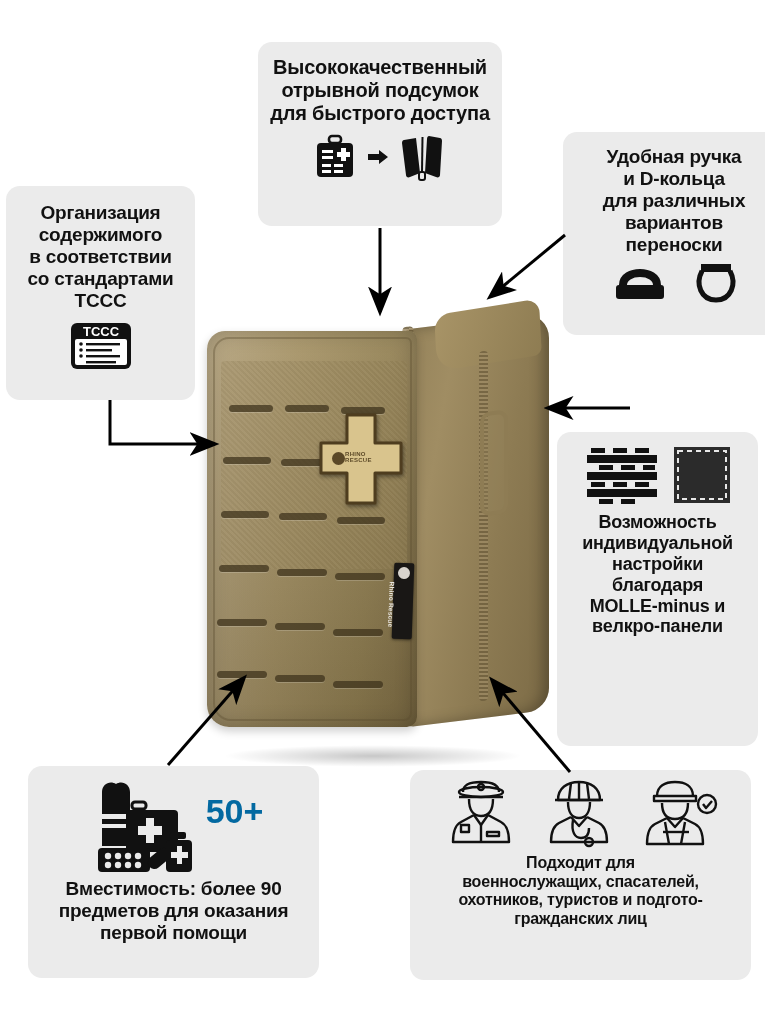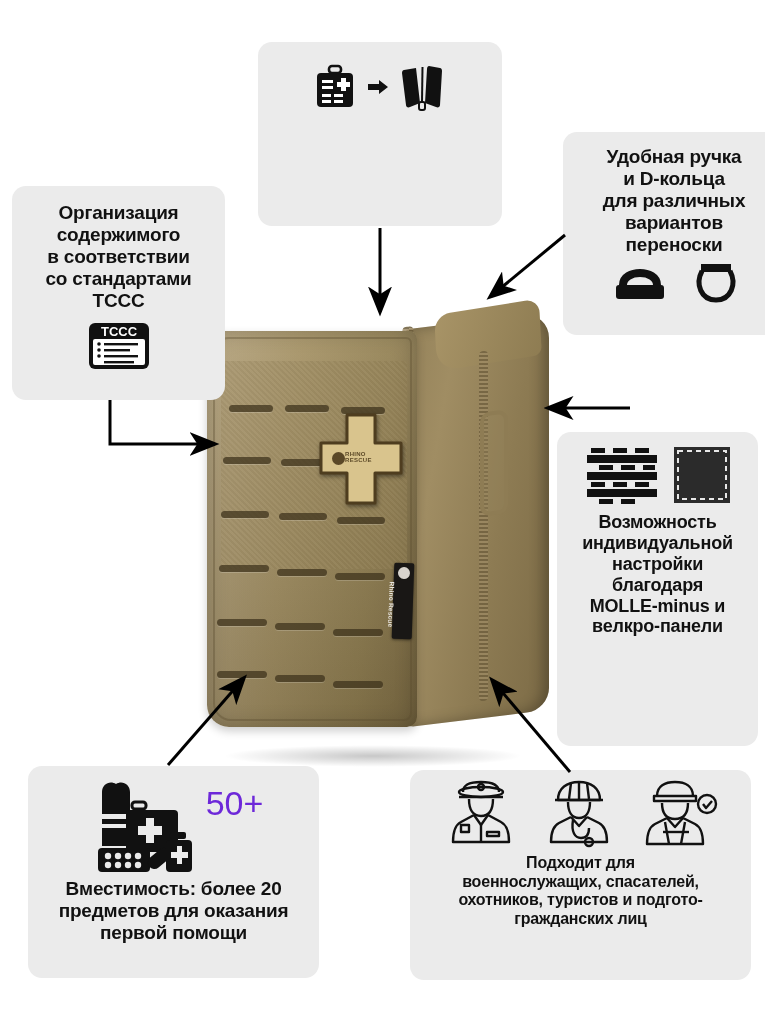--- a/index.html
+++ b/index.html
@@ -44,21 +44,21 @@
     display: flex;
     align-items: center;
     justify-content: center;
     gap: 10px;
   }
 
   
   #card-teardown { left: 258px; top: 42px;  width: 244px; height: 184px; padding: 14px 10px 8px; }
   #card-teardown .txt { font-size: 20px; }
 
-  #card-tccc    { left: 6px;   top: 186px; width: 213px; height: 214px; padding: 16px 10px 8px; margin-left: 6px; }
+  #card-tccc    { left: 6px;   top: 186px; width: 189px; height: 214px; padding: 16px 10px 8px; }
   #card-tccc .txt { font-size: 19px; }
 
   #card-handle  { left: 537px; top: 132px; width: 222px; height: 203px; padding: 14px 10px 8px; margin-left: 26px; }
   #card-handle .txt { font-size: 19px; }
 
   #card-molle   { left: 557px; top: 432px; width: 201px; height: 314px; padding: 12px 8px 8px; }
   #card-molle .txt { font-size: 18px; margin-top: 8px; }
 
   #card-capacity { left: 28px; top: 766px; width: 291px; height: 212px; padding: 8px 8px 10px; }
   #card-capacity .txt { font-size: 19px; margin-top: 4px; }
@@ -327,20 +327,23 @@
       <div class="brand-tag">
         <div class="tag-dot"></div>
         <div class="tag-text">Rhino Rescue</div>
       </div>
 
       <div class="shadow-floor"></div>
     </div>
   </div>
 
   <div class="card" id="card-teardown">
+    <div class="txt">Высококачественный
+отрывной подсумок
+для быстрого доступа</div>
     <div class="icons" style="margin-top:6px;">
       <svg width="46" height="46" viewBox="0 0 46 46">
         <rect x="17" y="2" width="12" height="7" rx="3" fill="none" stroke="#111" stroke-width="2.6"></rect>
         <rect x="5" y="9" width="36" height="34" rx="4" fill="#111"></rect>
         <rect x="10" y="16" width="11" height="3" fill="#fff"></rect>
         <rect x="10" y="22" width="11" height="3" fill="#fff"></rect>
         <path d="M29,14 h5 v4 h4 v5 h-4 v4 h-5 v-4 h-4 v-5 h4 Z" fill="#fff"></path>
         <rect x="10" y="30" width="9" height="3" fill="#fff"></rect>
         <rect x="22" y="30" width="9" height="3" fill="#fff"></rect>
         <rect x="10" y="36" width="9" height="3" fill="#fff"></rect>
@@ -450,23 +453,23 @@
         <circle cx="34" cy="91" r="3.2" fill="#ebebeb"></circle>
         <circle cx="44" cy="91" r="3.2" fill="#ebebeb"></circle>
         <circle cx="54" cy="91" r="3.2" fill="#ebebeb"></circle>
 
         <rect x="62" y="78" width="26" height="13" rx="6.5" fill="#111" transform="rotate(-40 75 84)"></rect>
 
         <rect x="86" y="58" width="16" height="7" rx="2" fill="#111"></rect>
         <rect x="82" y="66" width="26" height="32" rx="4" fill="#111"></rect>
         <path d="M93,72 h5 v6 h6 v6 h-6 v6 h-5 v-6 h-6 v-6 h6 Z" fill="#ebebeb"></path>
       </svg>
-      <div style="font-size:34px; font-weight:normal; color:#6d28d9; margin-top:10px;">50+</div>
-    </div>
-    <div class="txt">Вместимость: более 20
+      <div style="font-size:34px; font-weight:bold; color:#0369a1; margin-top:18px;">50+</div>
+    </div>
+    <div class="txt">Вместимость: более 90
 предметов для оказания
 первой помощи</div>
   </div>
 
   <div class="card" id="card-audience">
     <div class="icons" style="gap:22px;">
 
       <svg width="76" height="72" viewBox="0 0 76 72">
         <g fill="none" stroke="#111" stroke-width="2.4" stroke-linejoin="round">
           <ellipse cx="38" cy="12" rx="22" ry="5"></ellipse>

